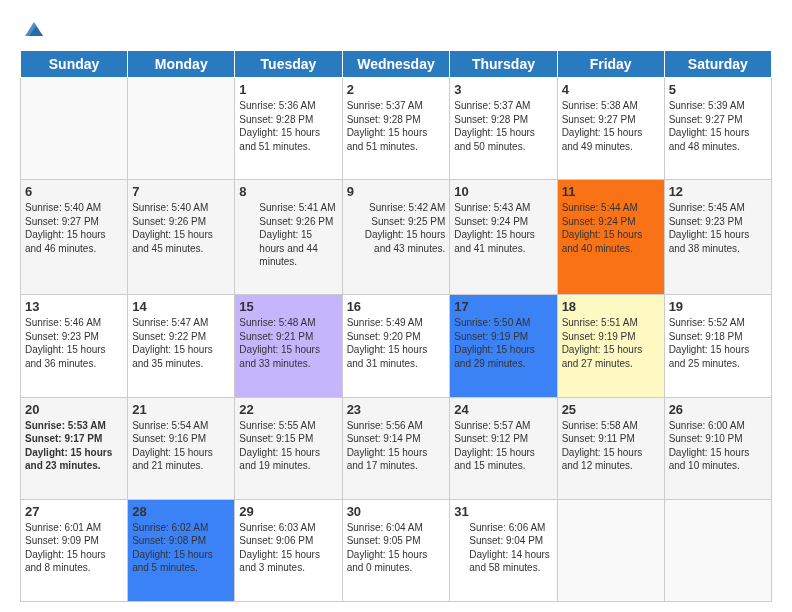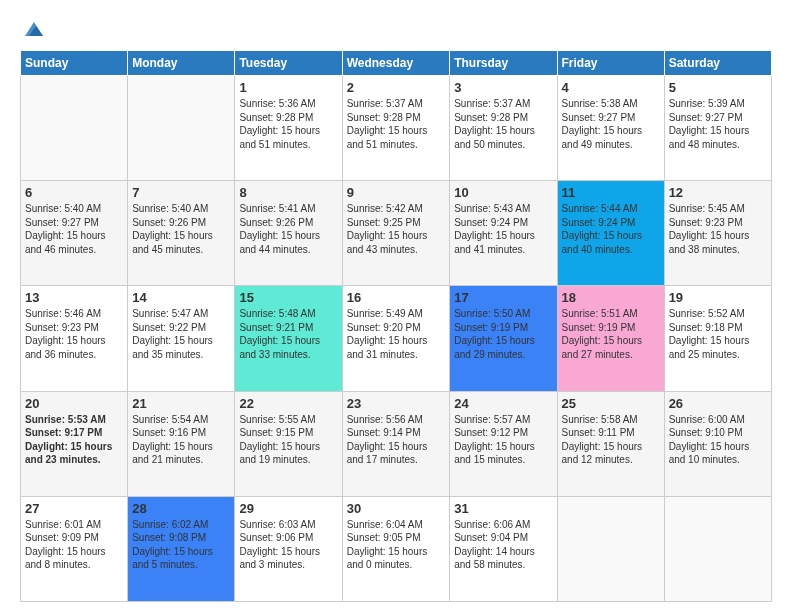--- a/index.html
+++ b/index.html
@@ -62,24 +62,24 @@
       margin-top: 2px;
     }
     .calendar {
       width: 100%;
       border-collapse: collapse;
       flex: 1;
     }
     .calendar th {
       background: #2a7abf;
       color: #fff;
-      font-size: 12px;
+      font-size: 14px;
       font-weight: bold;
       padding: 5px 4px;
-      text-align: left;
+      text-align: center;
       border: 1px solid #fff;
     }
     .calendar td {
       border: 1px solid #ccc;
       vertical-align: top;
       padding: 4px 4px 3px 4px;
       font-size: 10px;
       color: #333;
       width: 108px;
       height: 82px;
@@ -183,37 +183,37 @@
 Daylight: 15 hours and 46 minutes.</div>
           </td>
           <td style="background: rgb(245, 245, 245);">
             <span class="day-number">7</span>
             <div class="cell-detail" style="white-space: pre-line;">Sunrise: 5:40 AM
 Sunset: 9:26 PM
 Daylight: 15 hours and 45 minutes.</div>
           </td>
           <td style="background: rgb(245, 245, 245);">
             <span class="day-number">8</span>
-            <div class="cell-detail" style="white-space: pre-line;">Sunrise: 5:41 AM
+            <div class="cell-detail" style="white-space: pre-line; margin-left: 20px;">Sunrise: 5:41 AM
 Sunset: 9:26 PM
 Daylight: 15 hours and 44 minutes.</div>
           </td>
           <td style="background: rgb(245, 245, 245);">
             <span class="day-number">9</span>
-            <div class="cell-detail" style="white-space: pre-line;">Sunrise: 5:42 AM
+            <div class="cell-detail" style="white-space: pre-line; text-align: right;">Sunrise: 5:42 AM
 Sunset: 9:25 PM
 Daylight: 15 hours and 43 minutes.</div>
           </td>
           <td style="background: rgb(245, 245, 245);">
             <span class="day-number">10</span>
             <div class="cell-detail" style="white-space: pre-line;">Sunrise: 5:43 AM
 Sunset: 9:24 PM
 Daylight: 15 hours and 41 minutes.</div>
           </td>
-          <td style="background: #0ea5e9; margin-left: 24px;">
+          <td style="background: #f97316; margin-left: 24px;">
             <span class="day-number">11</span>
             <div class="cell-detail" style="white-space: pre-line;">Sunrise: 5:44 AM
 Sunset: 9:24 PM
 Daylight: 15 hours and 40 minutes.</div>
           </td>
           <td style="background: rgb(245, 245, 245);">
             <span class="day-number">12</span>
             <div class="cell-detail" style="white-space: pre-line;">Sunrise: 5:45 AM
 Sunset: 9:23 PM
 Daylight: 15 hours and 38 minutes.</div>
@@ -225,39 +225,39 @@
             <div class="cell-detail" style="white-space: pre-line;">Sunrise: 5:46 AM
 Sunset: 9:23 PM
 Daylight: 15 hours and 36 minutes.</div>
           </td>
           <td style="background: rgb(255, 255, 255);">
             <span class="day-number">14</span>
             <div class="cell-detail" style="white-space: pre-line;">Sunrise: 5:47 AM
 Sunset: 9:22 PM
 Daylight: 15 hours and 35 minutes.</div>
           </td>
-          <td style="background: #5eead4;">
+          <td style="background: #c4b5fd;">
             <span class="day-number">15</span>
             <div class="cell-detail" style="white-space: pre-line;">Sunrise: 5:48 AM
 Sunset: 9:21 PM
 Daylight: 15 hours and 33 minutes.</div>
           </td>
           <td style="background: rgb(255, 255, 255);">
             <span class="day-number">16</span>
             <div class="cell-detail" style="white-space: pre-line;">Sunrise: 5:49 AM
 Sunset: 9:20 PM
 Daylight: 15 hours and 31 minutes.</div>
           </td>
           <td style="background: #3b82f6;">
             <span class="day-number">17</span>
             <div class="cell-detail" style="white-space: pre-line;">Sunrise: 5:50 AM
 Sunset: 9:19 PM
 Daylight: 15 hours and 29 minutes.</div>
           </td>
-          <td style="background: #f9a8d4;">
+          <td style="background: #fef9c3;">
             <span class="day-number">18</span>
             <div class="cell-detail" style="white-space: pre-line;">Sunrise: 5:51 AM
 Sunset: 9:19 PM
 Daylight: 15 hours and 27 minutes.</div>
           </td>
           <td style="background: rgb(255, 255, 255);">
             <span class="day-number">19</span>
             <div class="cell-detail" style="white-space: pre-line;">Sunrise: 5:52 AM
 Sunset: 9:18 PM
 Daylight: 15 hours and 25 minutes.</div>
@@ -327,21 +327,21 @@
 Daylight: 15 hours and 3 minutes.</div>
           </td>
           <td style="background: rgb(255, 255, 255);">
             <span class="day-number">30</span>
             <div class="cell-detail" style="white-space: pre-line;">Sunrise: 6:04 AM
 Sunset: 9:05 PM
 Daylight: 15 hours and 0 minutes.</div>
           </td>
           <td style="background: rgb(255, 255, 255);">
             <span class="day-number">31</span>
-            <div class="cell-detail" style="white-space: pre-line;">Sunrise: 6:06 AM
+            <div class="cell-detail" style="white-space: pre-line; margin-left: 15px;">Sunrise: 6:06 AM
 Sunset: 9:04 PM
 Daylight: 14 hours and 58 minutes.</div>
           </td>
           <td class="empty-cell"></td>
           <td class="empty-cell"></td>
         </tr>
       </tbody>
   </table>
 </div>
 

